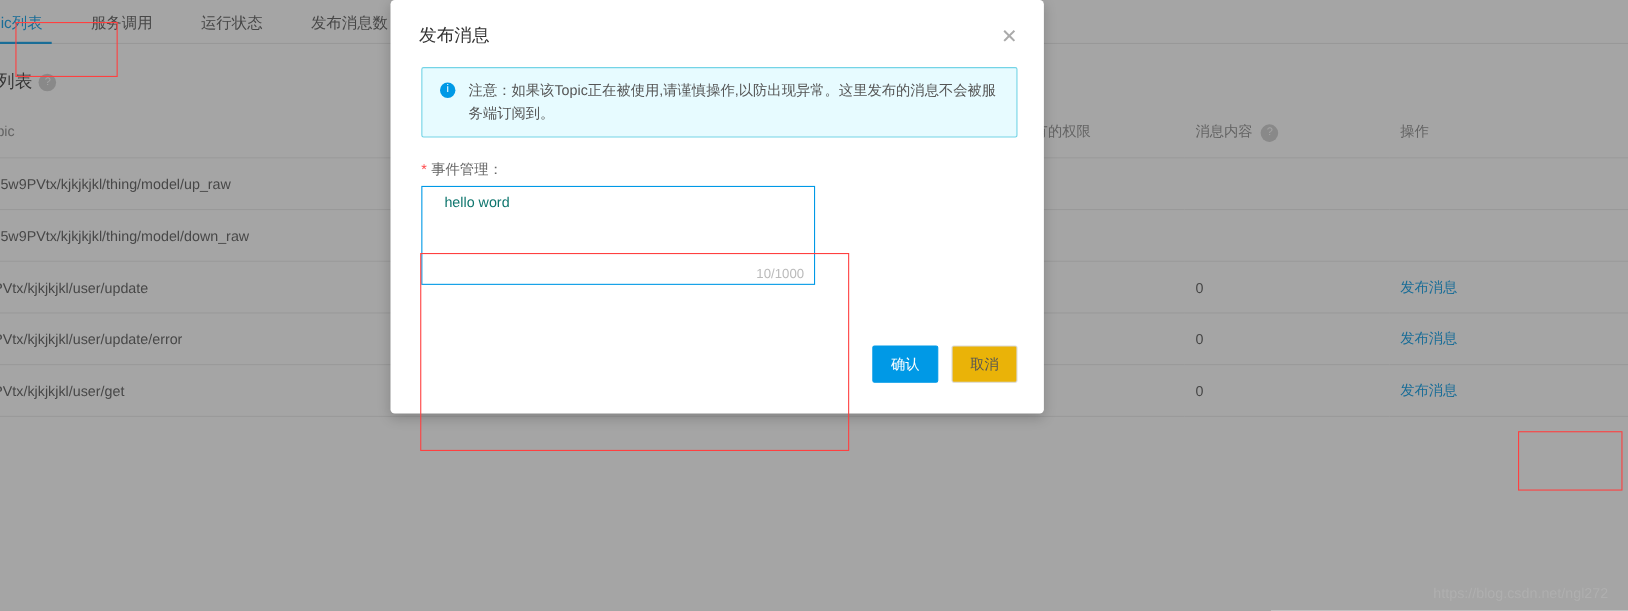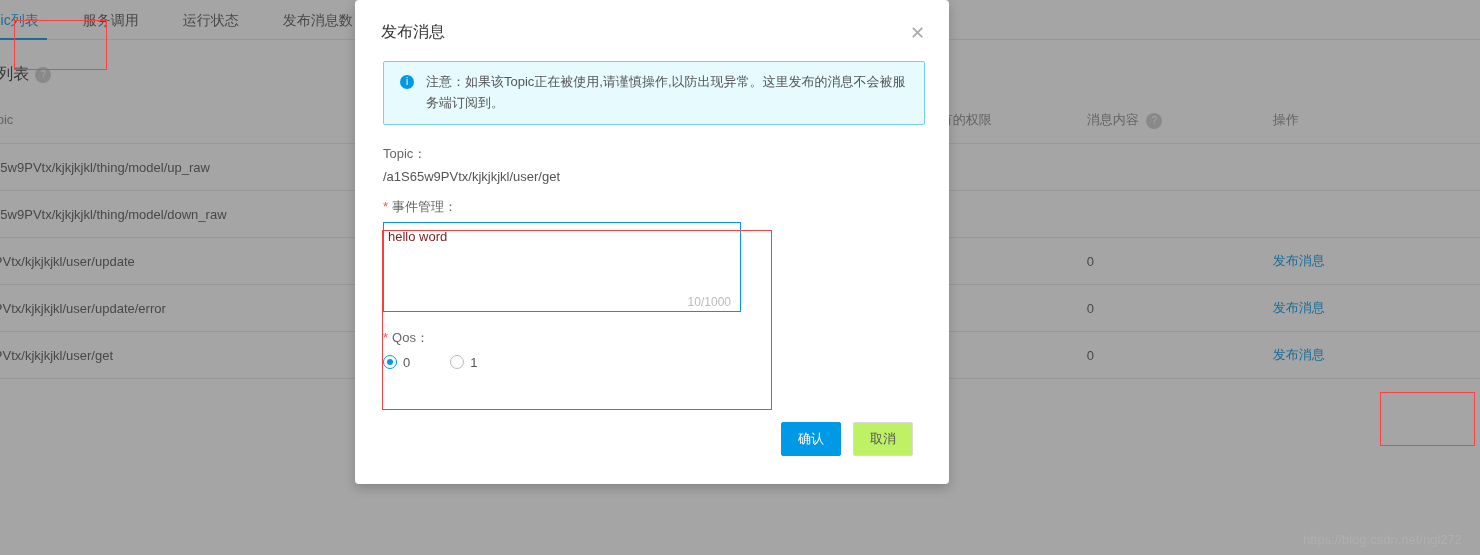--- a/index.html
+++ b/index.html
@@ -169,24 +169,24 @@
     }
     .form-label .req { color: #ff4d4f; margin-right: 4px; }
     .topic-text { color: #555; font-size: 13px; margin-top: 4px; margin-bottom: 14px; }
 
     .textarea-wrap { position: relative; width: 358px; }
     textarea {
       width: 358px;
       height: 90px;
       border: 1px solid #0099e6;
       resize: none;
-      padding: 6px 4px;
+      padding: 6px 20px;
       font-size: 13px;
       font-family: inherit;
-      color: #7f1d1d;
+      color: #0f766e;
       outline: none;
     }
     .char-count {
       position: absolute;
       right: 10px;
       bottom: 6px;
       color: #bbb;
       font-size: 12px;
     }
 
@@ -226,29 +226,29 @@
       border: 1px solid #ff4040;
       pointer-events: none;
     }
     .red-box-1 { left: 382px; top: 230px; width: 390px; height: 180px; }
     .red-box-2 { left: 1380px; top: 392px; width: 95px; height: 54px; }
 
     .dialog-footer {
       display: flex;
       justify-content: flex-end;
       gap: 12px;
-      padding: 30px 36px 20px 20px;
+      padding: 30px 24px 20px 20px;
     }
     .btn {
       padding: 7px 16px;
       font-size: 13px;
       border-radius: 2px;
       cursor: pointer;
       border: 1px solid #d9d9d9;
-      background: #bef264;
+      background: #eab308;
       color: #555;
     }
     .btn-primary {
       background: #0099e6;
       border-color: #0099e6;
       color: #fff;
     }
 
     .watermark {
       position: absolute;
@@ -340,52 +340,31 @@
       <div class="dialog-close">✕</div>
     </div>
 
     <div class="dialog-body">
 
       <div class="alert">
         <span class="alert-icon">i</span>
         <span>注意：如果该Topic正在被使用,请谨慎操作,以防出现异常。这里发布的消息不会被服务端订阅到。</span>
       </div>
 
-      <div class="form-row">
-        <span class="form-label">Topic：</span>
-        <div class="topic-text">/a1S65w9PVtx/kjkjkjkl/user/get</div>
-      </div>
 
       <div class="form-row">
         <span class="form-label">
           <span class="req">*</span><span>事件管理：</span>
         </span>
         <div class="textarea-wrap">
           <textarea style="">hello word</textarea>
           <div class="char-count">10/1000</div>
         </div>
       </div>
 
-      <div class="form-row">
-        <span class="form-label">
-          <span class="req">*</span><span>Qos：</span>
-        </span>
-        <div class="radio-group">
-          <label class="radio-item">
-            <span class="radio-circle checked">
-                <span class="radio-dot"></span>
-              </span>
-            <span>0</span>
-          </label>
-          <label class="radio-item">
-            <span class="radio-circle"></span>
-            <span>1</span>
-          </label>
-        </div>
-      </div>
 
     </div>
 
     <div class="dialog-footer">
       <button class="btn btn-primary">确认</button>
       <button class="btn">取消</button>
     </div>
 
   </div>
 

